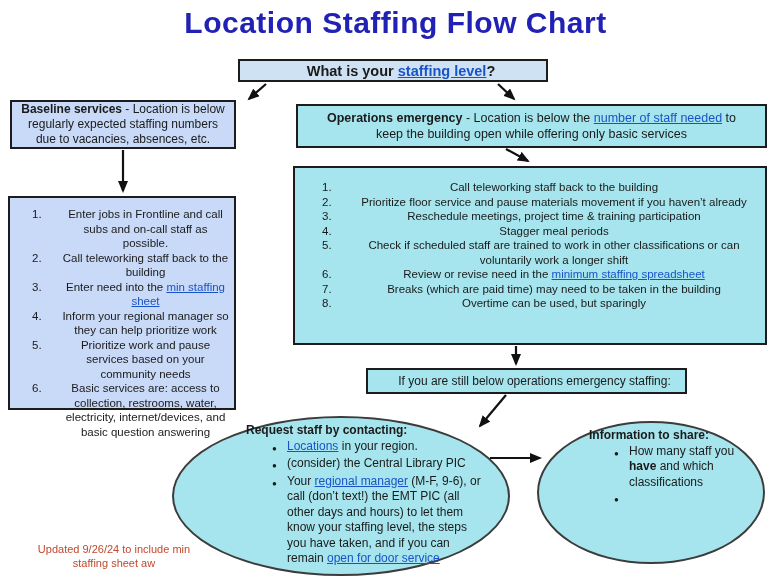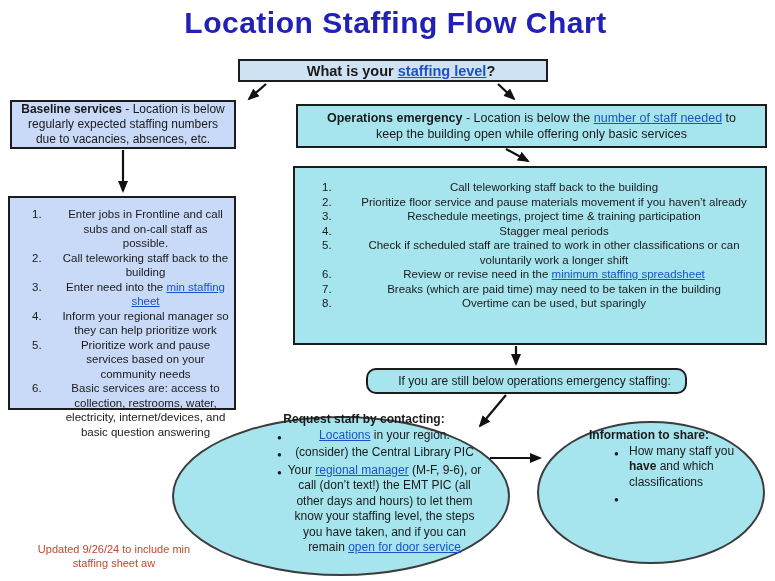--- a/index.html
+++ b/index.html
@@ -25,28 +25,28 @@
   
   #baseline-box{left:10px;top:100px;width:226px;height:49px;font-size:12px;line-height:15px;padding:2px 6px;}
   #operations-box{left:296px;top:104px;width:471px;height:44px;font-size:12.5px;line-height:16px;padding:2px 15px;}
   
   #baseline-steps{left:8px;top:196px;width:228px;height:214px;font-size:11.5px;line-height:14.5px;padding:9px 4px 0 22px;}
   #operations-steps{left:293px;top:166px;width:474px;height:179px;font-size:11.5px;line-height:14.5px;padding:12px 8px 0 27px;}
   .steps .row{display:flex;}
   .steps .marker{flex:0 0 29px;}
   .steps .txt{flex:1 1 auto;text-align:center;}
   
-  #still-below-box{left:366px;top:368px;width:321px;height:26px;font-size:12px;border-radius:10px;}
+  #still-below-box{left:366px;top:368px;width:321px;height:26px;font-size:12px;}
   
   .ellipse{border:2px solid #3c3c3c;border-radius:50%;}
   #request-ellipse{left:172px;top:416px;width:338px;height:160px;}
   #share-ellipse{left:537px;top:421px;width:228px;height:143px;}
   
   .ell{font-size:12px;line-height:15.5px;}
-  #request-content{left:230px;top:412px;width:252px;text-align:center;}
+  #request-content{left:230px;top:423px;width:252px;}
   #share-content{left:573px;top:428px;width:168px;}
   .ell .heading{font-weight:bold;}
   #request-content .row{display:flex;margin-left:26px;}
   #share-content .row{display:flex;margin-left:25px;}
   .ell .marker{flex:0 0 15px;font-size:8px;padding-top:2px;}
   .ell .txt{flex:1 1 auto;}
   
   .lnk{color:#1a53c7;text-decoration:underline;cursor:pointer;}
   .b{font-weight:bold;}
   

